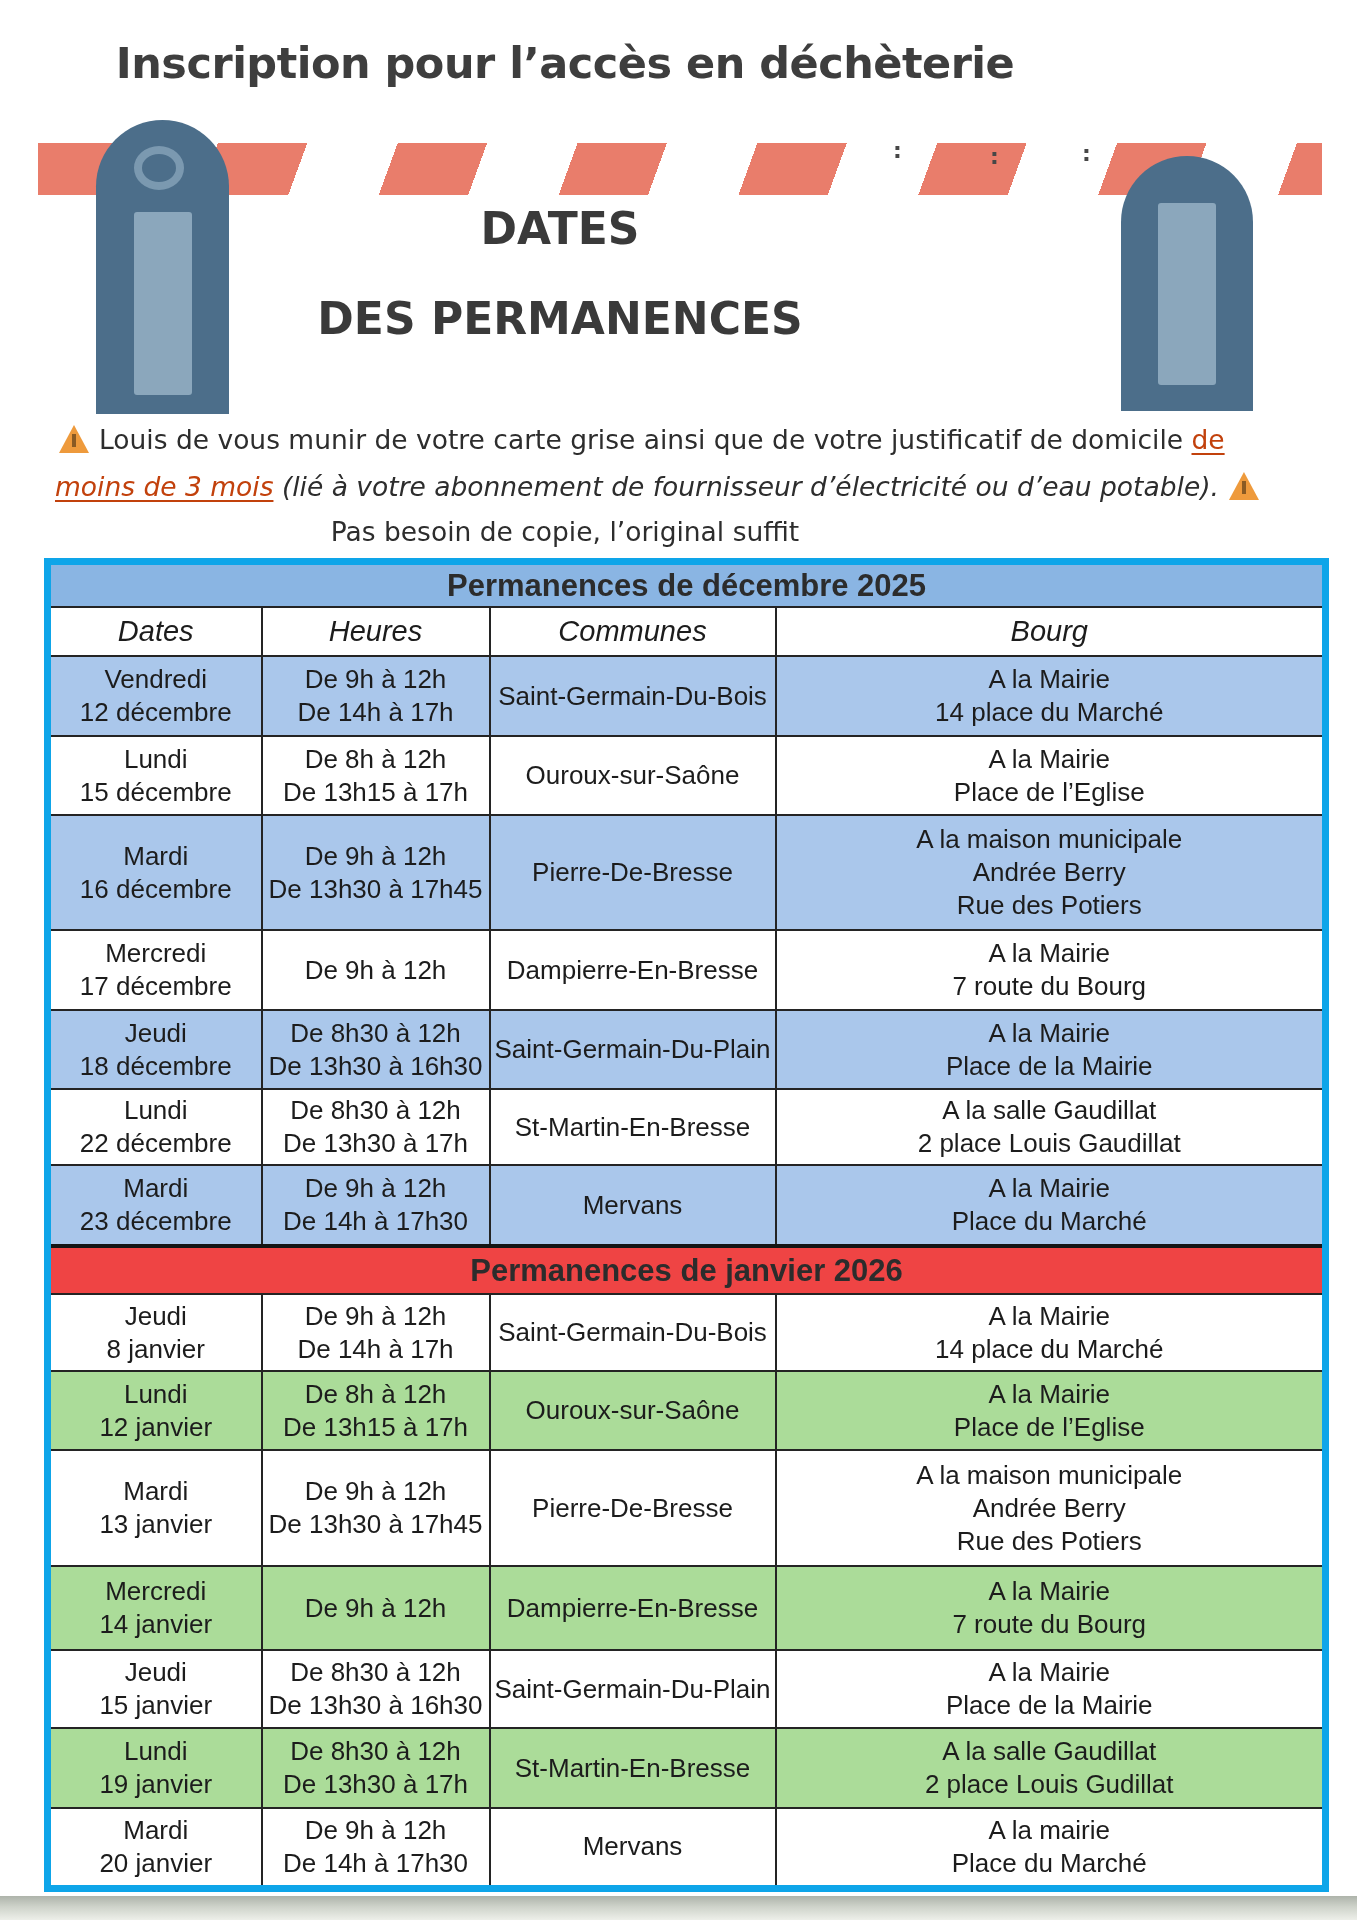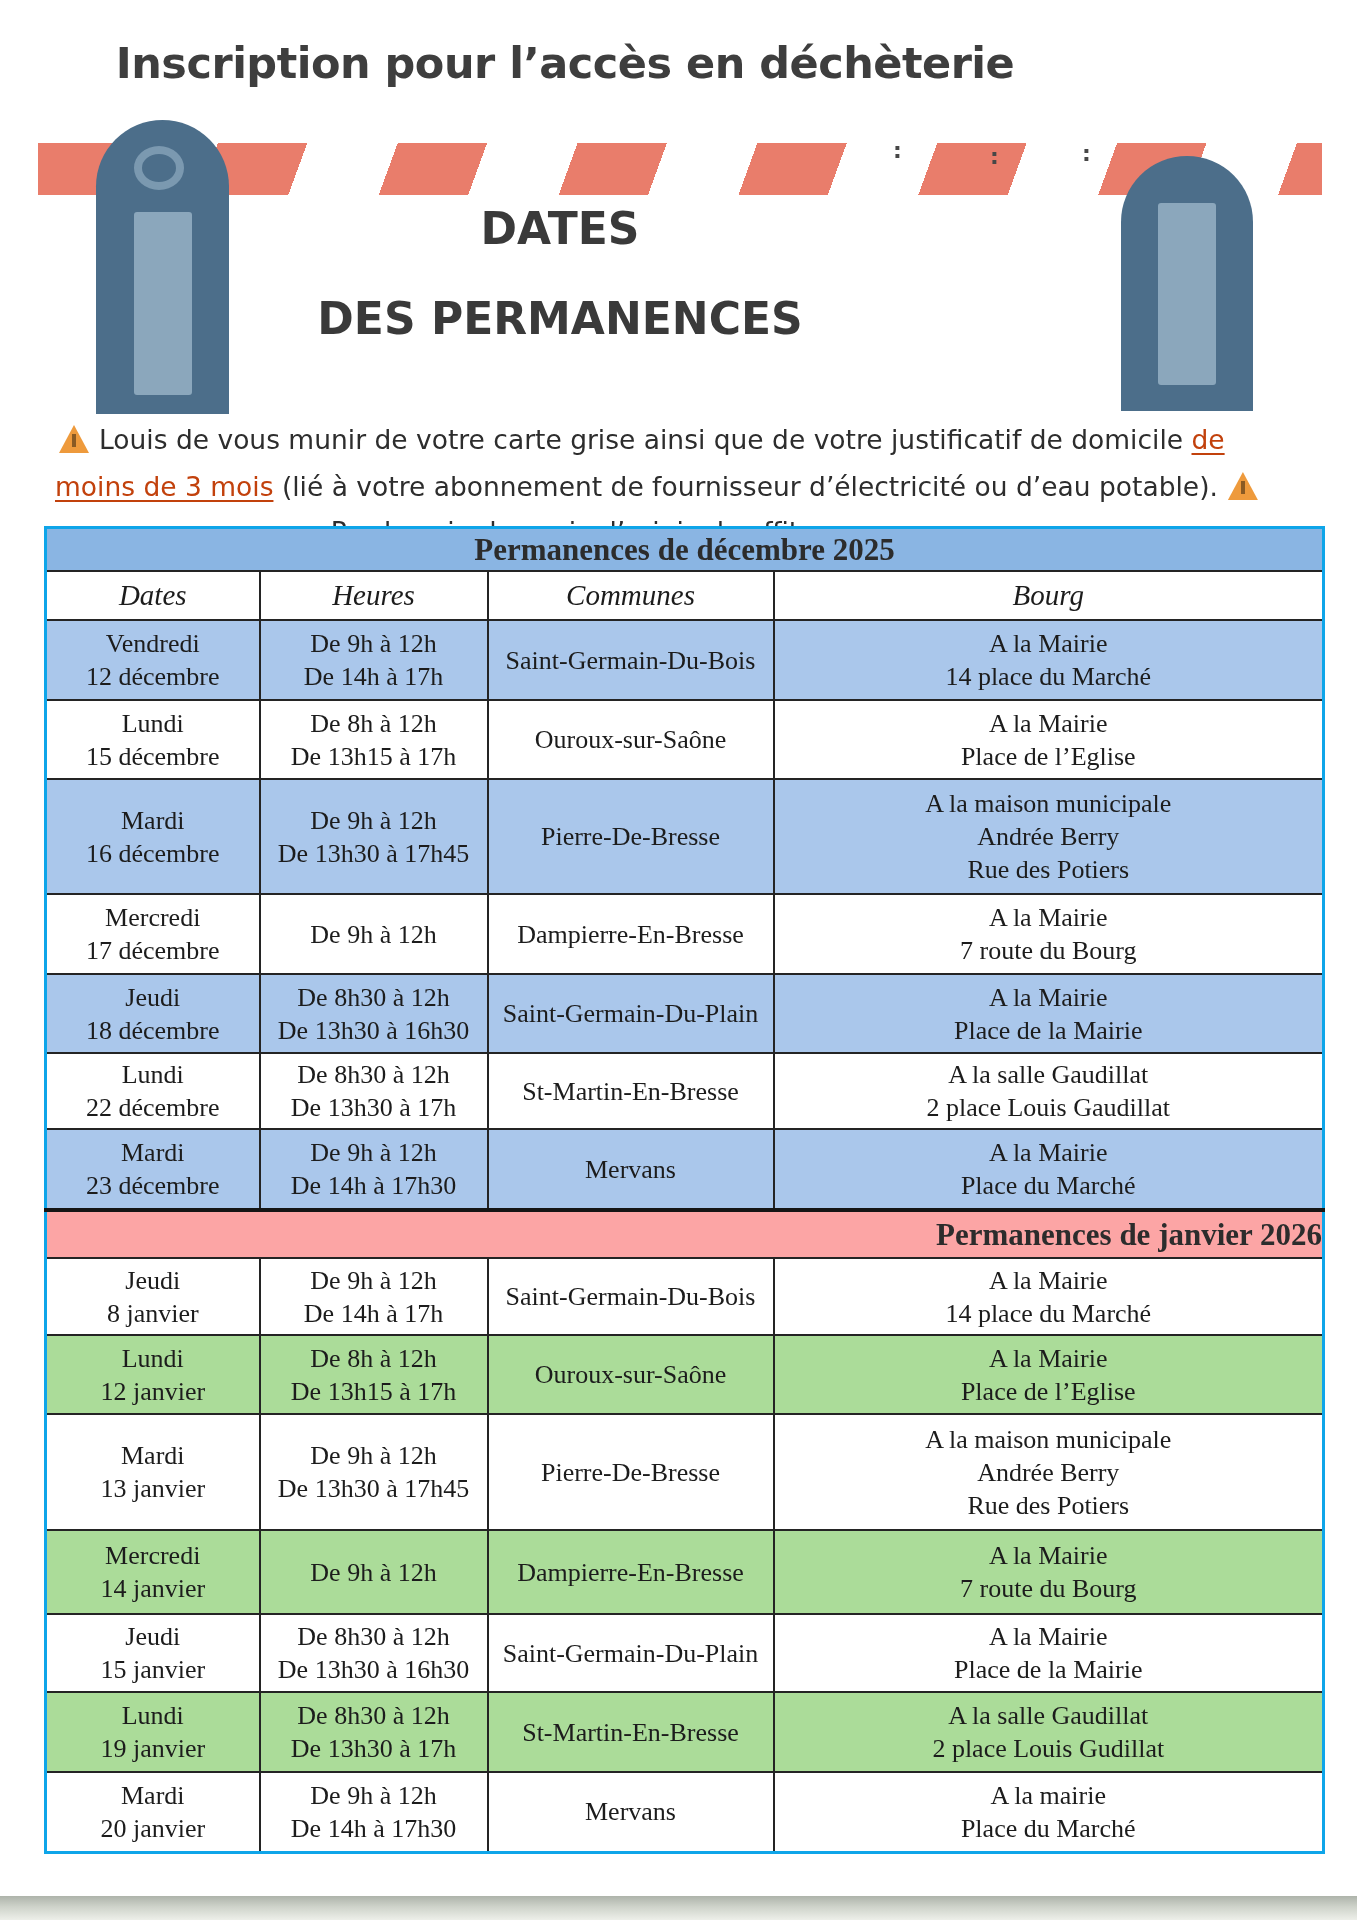--- a/index.html
+++ b/index.html
@@ -40,47 +40,47 @@
   .sub1{top:203px;}
   .sub2{top:293px;}
   .colon{position:absolute;font-size:22px;font-weight:bold;color:#474747;z-index:2;}
   .colon1{left:893px;top:138px;}
   .colon2{left:990px;top:144px;}
   .colon3{left:1082px;top:141px;}
 
   
   .notice{position:absolute;top:420px;left:55px;width:1256px;color:#2d2d2d;font-size:26.5px;}
   .nline1{position:absolute;top:0;left:4px;white-space:nowrap;line-height:40px;}
-  .nline2{position:absolute;top:47px;left:0;white-space:nowrap;line-height:40px;}
+  .nline2{position:absolute;top:47px;left:0;white-space:nowrap;line-height:40px;font-style:italic;}
   .nline3{position:absolute;top:92px;left:0;width:1020px;text-align:center;line-height:40px;}
   .tri{
     display:inline-block;width:30px;height:28px;background:#ee9a3c;
     clip-path:polygon(50% 0,0 100%,100% 100%);
     position:relative;vertical-align:-4px;margin:0 10px 0 0;
   }
   .tri-end{margin:0 0 0 10px;}
   .tri::after{
     content:"";position:absolute;left:13px;top:9px;width:4px;height:13px;background:#8a5a23;
   }
   .link{color:#c2410c;text-decoration:underline;text-decoration-thickness:2px;text-underline-offset:4px;}
 
   
   .perm{
-    position:absolute;top:526px;left:44px;width:1278px;
+    position:absolute;top:558px;left:44px;width:1278px;
     border-collapse:collapse;table-layout:fixed;
-    font-family:Liberation Serif, serif;color:#1c1c1c;
-    border:3px solid #0ea5e9;
+    font-family:Liberation Sans, sans-serif;color:#1c1c1c;
+    border:7px solid #0ea5e9;
   }
   .perm td{
     border:2px solid #242424;text-align:center;vertical-align:middle;
     font-size:26px;line-height:33px;white-space:pre-line;padding:0;
   }
   tr.band td{font-size:31px;font-weight:bold;color:#2c2c2c;white-space:nowrap;}
   tr.band-dec td{background:#8ab5e3;height:41px;}
-  tr.band-jan td{background:#fca5a5;height:45px;border-top:4px solid #151515;text-align:right;}
+  tr.band-jan td{background:#ef4444;height:45px;border-top:4px solid #151515;}
   tr.colhdr td{font-style:italic;font-size:29px;height:47px;background:#ffffff;}
   tr.shade-b td{background:#aac7eb;}
   tr.shade-g td{background:#abdc99;}
 
   
   .scan-strip{
     position:absolute;left:0;top:1896px;width:1357px;height:24px;
     background:linear-gradient(180deg,#99a095 0%,#c2c8bd 45%,#e9ebe4 100%);
     opacity:.8;
   }

